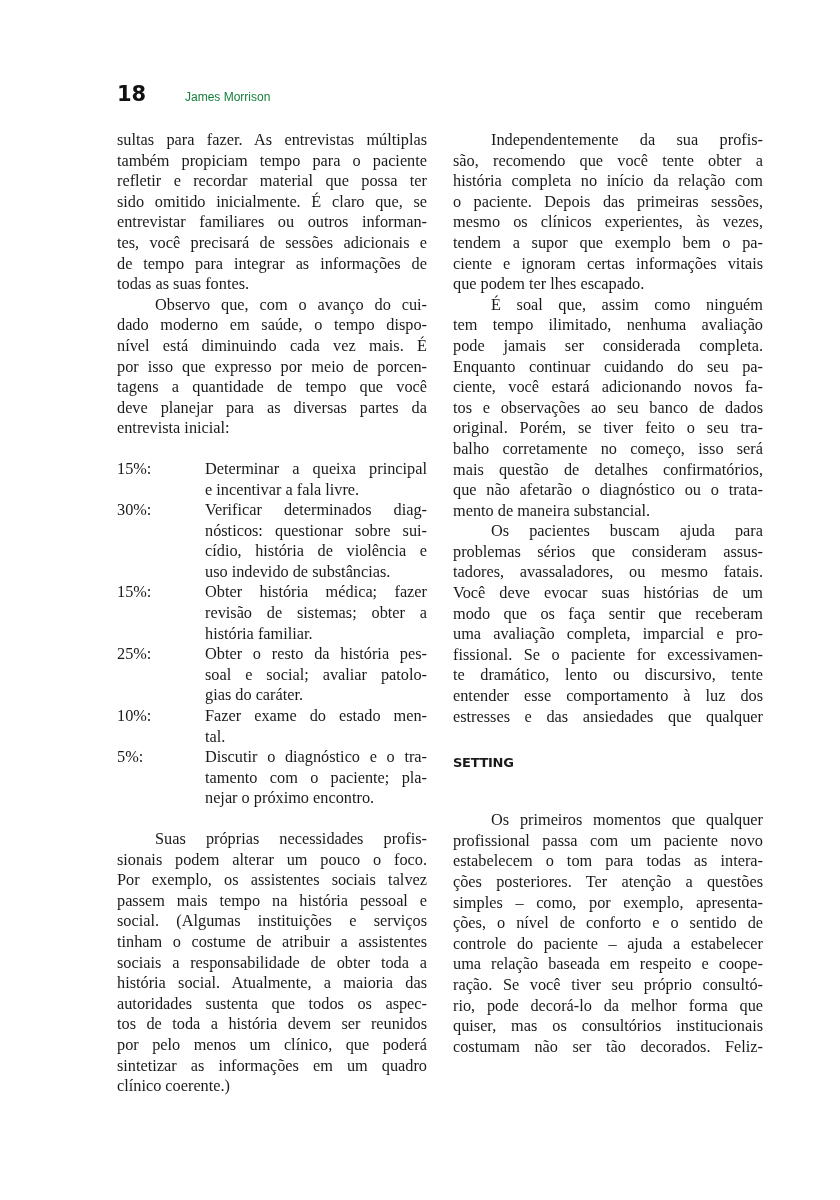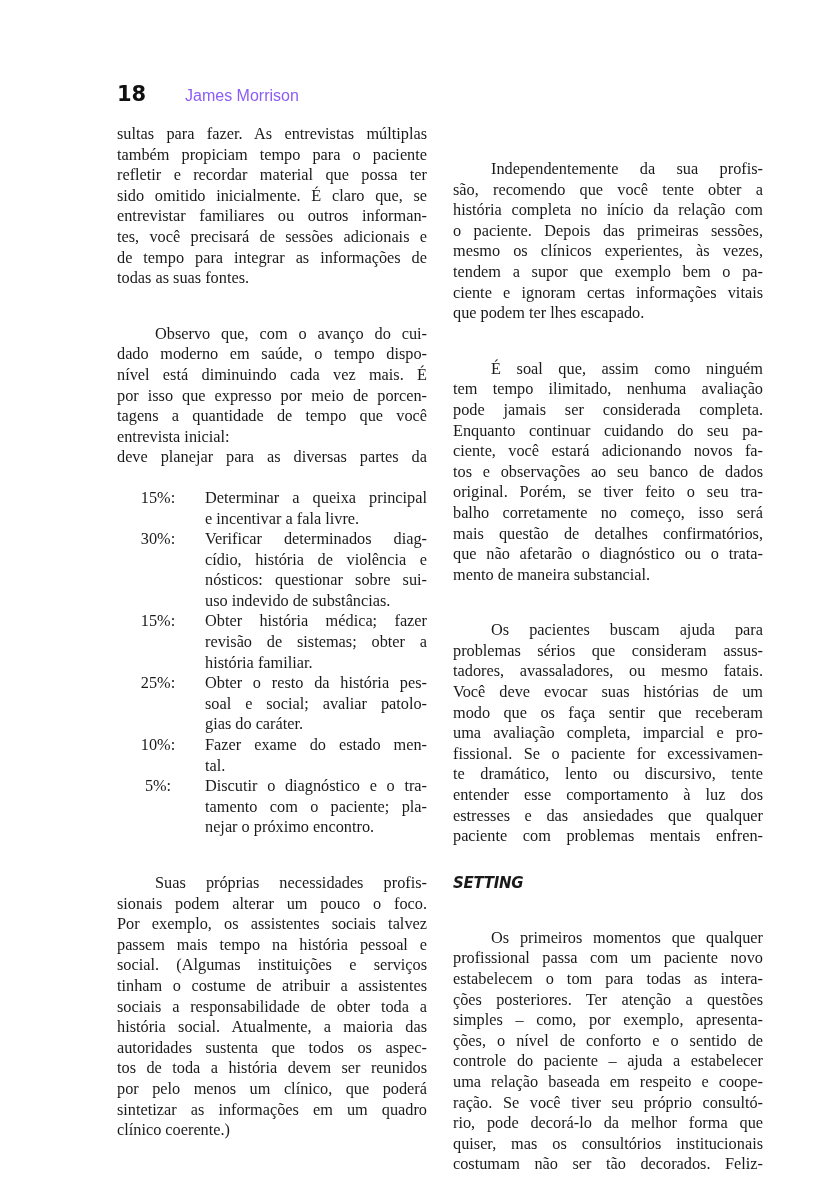--- a/index.html
+++ b/index.html
@@ -1,32 +1,32 @@
 <!DOCTYPE html>
 <html><head>
 <meta charset="utf-8">
 <style>
   html, body { margin: 0; padding: 0; background: #ffffff; }
   body { width: 840px; height: 1200px; position: relative; overflow: hidden; color: #1a1a1a; }
   .page { position: absolute; left: 0; top: 0; width: 683px; height: 1200px; }
   .running-head { position: absolute; left: 117px; top: 82px; height: 30px; display: flex; align-items: baseline; }
   .page-number { font-family: "DejaVu Sans", sans-serif; font-size: 21px; font-weight: bold; color: #111; width: 68px; }
-  .author { font-family: "Liberation Sans", sans-serif; font-size: 16px; color: #8b5cf6; }
-  .col { position: absolute; top: 124px; width: 310px; font-family: "Liberation Serif", serif; font-size: 16.3px; line-height: 20.6px; color: #1a1a1a; }
+  .author { font-family: "Liberation Sans", sans-serif; font-size: 12px; color: #15803d; }
+  .col { position: absolute; top: 130px; width: 310px; font-family: "Liberation Serif", serif; font-size: 16.3px; line-height: 20.6px; color: #1a1a1a; }
   .col-left { left: 117px; }
   .col-right { left: 453px; }
   .line { display: block; text-align: justify; text-align-last: justify; white-space: nowrap; height: 20.6px; overflow: visible; }
   .line.last { text-align-last: left; }
-  .line.indent { padding-left: 38px; margin-top: 35px; }
+  .line.indent { padding-left: 38px; }
   .para { margin: 0; }
   .list { margin-top: 20px; margin-bottom: 20px; }
   .list-item { display: flex; }
-  .pct { width: 88px; text-align: center; padding-right: 6px; box-sizing: border-box; flex: none; }
+  .pct { width: 88px; text-align: left; padding-right: 6px; box-sizing: border-box; flex: none; }
   .item-lines { width: 222px; }
-  .section-title { font-family: "DejaVu Sans", sans-serif; font-weight: bold; font-style: italic; font-size: 15px; margin-top: 26px; margin-bottom: 28px; height: 20px; letter-spacing: -0.3px; }
+  .section-title { font-family: "DejaVu Sans", sans-serif; font-weight: bold; font-size: 13px; margin-top: 26px; margin-bottom: 37px; height: 20px; letter-spacing: -0.3px; }
 </style>
 </head>
 <body>
 
 <div class="page">
 
   <div class="running-head">
     <span class="page-number">18</span>
     <span class="author">James Morrison</span>
   </div>
@@ -41,38 +41,38 @@
       <span class="line">tes, você precisará de sessões adicionais e</span>
       <span class="line">de tempo para integrar as informações de</span>
       <span class="line last">todas as suas fontes.</span>
     </div>
     <div class="para">
       <span class="line indent">Observo que, com o avanço do cui-</span>
       <span class="line">dado moderno em saúde, o tempo dispo-</span>
       <span class="line">nível está diminuindo cada vez mais. É</span>
       <span class="line">por isso que expresso por meio de porcen-</span>
       <span class="line">tagens a quantidade de tempo que você</span>
+      <span class="line">deve planejar para as diversas partes da</span>
       <span class="line last">entrevista inicial:</span>
-      <span class="line">deve planejar para as diversas partes da</span>
     </div>
 
     <div class="list">
       <div class="list-item">
         <span class="pct">15%:</span>
         <div class="item-lines">
           <span class="line">Determinar a queixa principal</span>
           <span class="line last">e incentivar a fala livre.</span>
         </div>
       </div>
       <div class="list-item">
         <span class="pct">30%:</span>
         <div class="item-lines">
           <span class="line">Verificar determinados diag-</span>
+          <span class="line">nósticos: questionar sobre sui-</span>
           <span class="line">cídio, história de violência e</span>
-          <span class="line">nósticos: questionar sobre sui-</span>
           <span class="line last">uso indevido de substâncias.</span>
         </div>
       </div>
       <div class="list-item">
         <span class="pct">15%:</span>
         <div class="item-lines">
           <span class="line">Obter história médica; fazer</span>
           <span class="line">revisão de sistemas; obter a</span>
           <span class="line last">história familiar.</span>
         </div>
@@ -147,21 +147,20 @@
       <span class="line indent">Os pacientes buscam ajuda para</span>
       <span class="line">problemas sérios que consideram assus-</span>
       <span class="line">tadores, avassaladores, ou mesmo fatais.</span>
       <span class="line">Você deve evocar suas histórias de um</span>
       <span class="line">modo que os faça sentir que receberam</span>
       <span class="line">uma avaliação completa, imparcial e pro-</span>
       <span class="line">fissional. Se o paciente for excessivamen-</span>
       <span class="line">te dramático, lento ou discursivo, tente</span>
       <span class="line">entender esse comportamento à luz dos</span>
       <span class="line">estresses e das ansiedades que qualquer</span>
-      <span class="line">paciente com problemas mentais enfren-</span>
     </div>
 
     <div class="section-title">SETTING</div>
 
     <div class="para">
       <span class="line indent">Os primeiros momentos que qualquer</span>
       <span class="line">profissional passa com um paciente novo</span>
       <span class="line">estabelecem o tom para todas as intera-</span>
       <span class="line">ções posteriores. Ter atenção a questões</span>
       <span class="line">simples – como, por exemplo, apresenta-</span>

